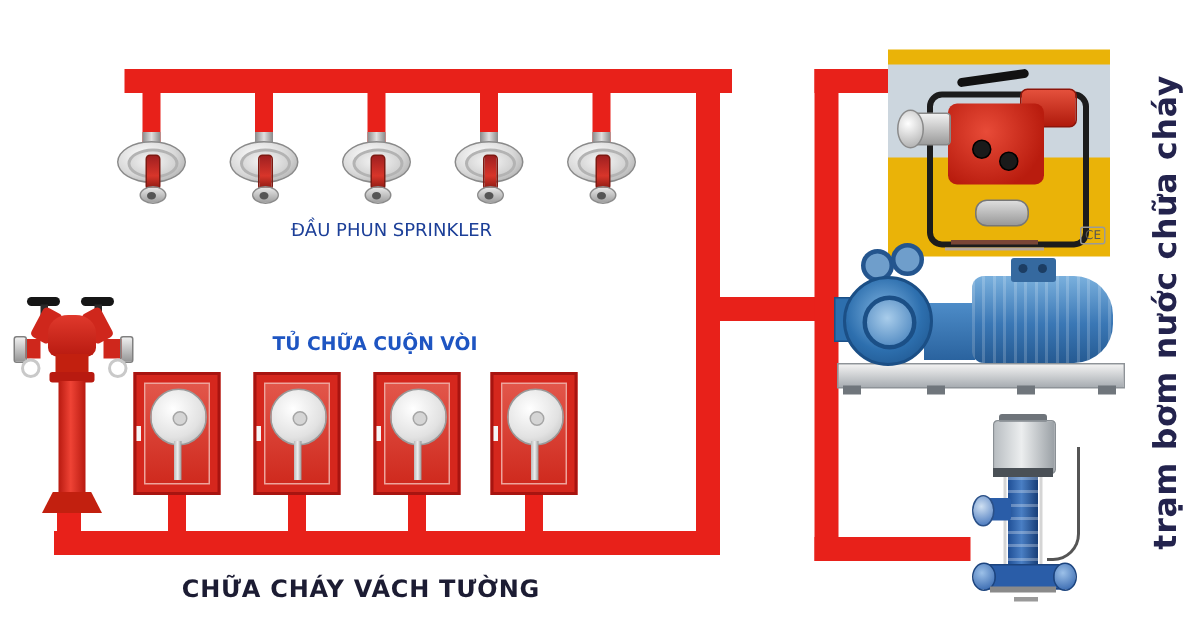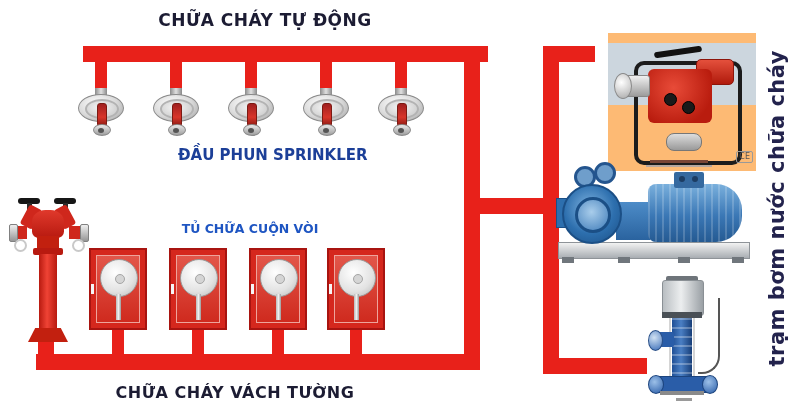--- a/index.html
+++ b/index.html
@@ -6,23 +6,23 @@
   .stage{
     position:relative;width:800px;height:415px;background:#ffffff;overflow:hidden;
     font-family:"DejaVu Sans","Liberation Sans",sans-serif;
   }
   
   .title{
     position:absolute;font-weight:bold;color:#1c1c33;text-align:center;
     letter-spacing:.5px;white-space:nowrap;
   }
   .title-top{left:140px;top:10px;width:250px;font-size:17px;}
-  .title-bottom{left:110px;top:383px;width:250px;font-size:16px;}
+  .title-bottom{left:110px;top:383px;width:250px;font-size:16px;text-align:right;}
   .lbl-sprinkler{position:absolute;left:178px;top:146px;width:166px;text-align:center;
-    font-size:15px;font-weight:bold;color:#1c3f98;white-space:nowrap;}
+    font-size:12px;font-weight:normal;color:#1c3f98;white-space:nowrap;}
   .lbl-cabinet{position:absolute;left:178px;top:221px;width:144px;text-align:center;
     font-size:12.5px;font-weight:bold;color:#1e55c2;white-space:nowrap;}
   .station-label{position:absolute;right:0;top:42px;width:46px;height:332px;
     display:flex;align-items:center;justify-content:center;}
   .station-label span{writing-mode:vertical-rl;transform:rotate(180deg);
     font-weight:bold;font-size:21px;color:#23234d;letter-spacing:.5px;white-space:nowrap;}
   
   .pipe{position:absolute;background:#e8211a;z-index:1;}
   
   .sprinkler{position:absolute;width:46px;height:56px;top:88px;z-index:2;}
@@ -63,21 +63,21 @@
     background:linear-gradient(180deg,#efefef,#969696);border:1px solid #808080;}
   .hy-ring{position:absolute;top:43px;width:9px;height:9px;border-radius:50%;
     border:2px solid #c9c9c9;background:transparent;}
   .hy-collar{position:absolute;left:27px;top:40px;width:22px;height:13px;background:#c2200f;}
   .hy-flange{position:absolute;left:23px;top:52px;width:30px;height:7px;background:#b81a10;border-radius:2px;}
   .hy-column{position:absolute;left:29px;top:58px;width:18px;height:76px;
     background:linear-gradient(90deg,#b81a10,#ef4335 45%,#b81a10);}
   .hy-base{position:absolute;left:18px;top:132px;width:40px;height:14px;background:#c2200f;
     clip-path:polygon(18% 0,82% 0,100% 100%,0 100%);}
   
-  .photo-a{position:absolute;left:608px;top:33px;width:148px;height:138px;background:#fdba74;z-index:2;}
+  .photo-a{position:absolute;left:592px;top:33px;width:148px;height:138px;background:#eab308;z-index:2;}
   .pa-band{position:absolute;left:0;top:10px;width:100%;height:62px;background:#ccd6de;}
   .pa-frame{position:absolute;left:26px;top:28px;width:100px;height:96px;
     border:4px solid #1c1c1c;border-radius:10px;}
   .pa-handle{position:absolute;left:46px;top:16px;width:48px;height:6px;background:#111;
     border-radius:3px;transform:rotate(-8deg);}
   .pa-engine{position:absolute;left:40px;top:36px;width:64px;height:54px;
     background:radial-gradient(circle at 40% 35%,#e84b38,#b91c0e 75%);border-radius:6px;}
   .pa-tank{position:absolute;left:88px;top:26px;width:36px;height:24px;
     background:linear-gradient(180deg,#e4503c,#b01a0c);border-radius:5px;border:1px solid #8c150a;}
   .pa-outlet{position:absolute;left:12px;top:42px;width:28px;height:20px;border-radius:3px;
@@ -131,21 +131,20 @@
   .pc-bflange{position:absolute;top:99px;width:14px;height:17px;border-radius:50%;
     background:radial-gradient(circle at 40% 35%,#9cc0e8,#2a5da8);border:1px solid #1c447e;}
   .pc-plate{position:absolute;left:24px;top:115px;width:44px;height:4px;background:#8a8a8a;}
   .pc-caption{position:absolute;left:40px;top:122px;width:16px;height:3px;background:#9a9a9a;}
 </style>
 </head>
 <body>
 
 <div class="stage">
 
-  <div class="title title-top">CHỮA CHÁY TỰ ĐỘNG</div>
   <div class="lbl-sprinkler">ĐẦU PHUN SPRINKLER</div>
   <div class="lbl-cabinet">TỦ CHỮA CUỘN VÒI</div>
   <div class="title title-bottom">CHỮA CHÁY VÁCH TƯỜNG</div>
   <div class="station-label">
     <span>trạm bơm nước chữa cháy</span>
   </div>
 
   <div class="pipe" style="left:83px;top:46px;width:405px;height:16px;"></div>
   <div class="pipe" style="left:95px;top:60px;width:12px;height:46px;"></div>
   <div class="pipe" style="left:170px;top:60px;width:12px;height:46px;"></div>

